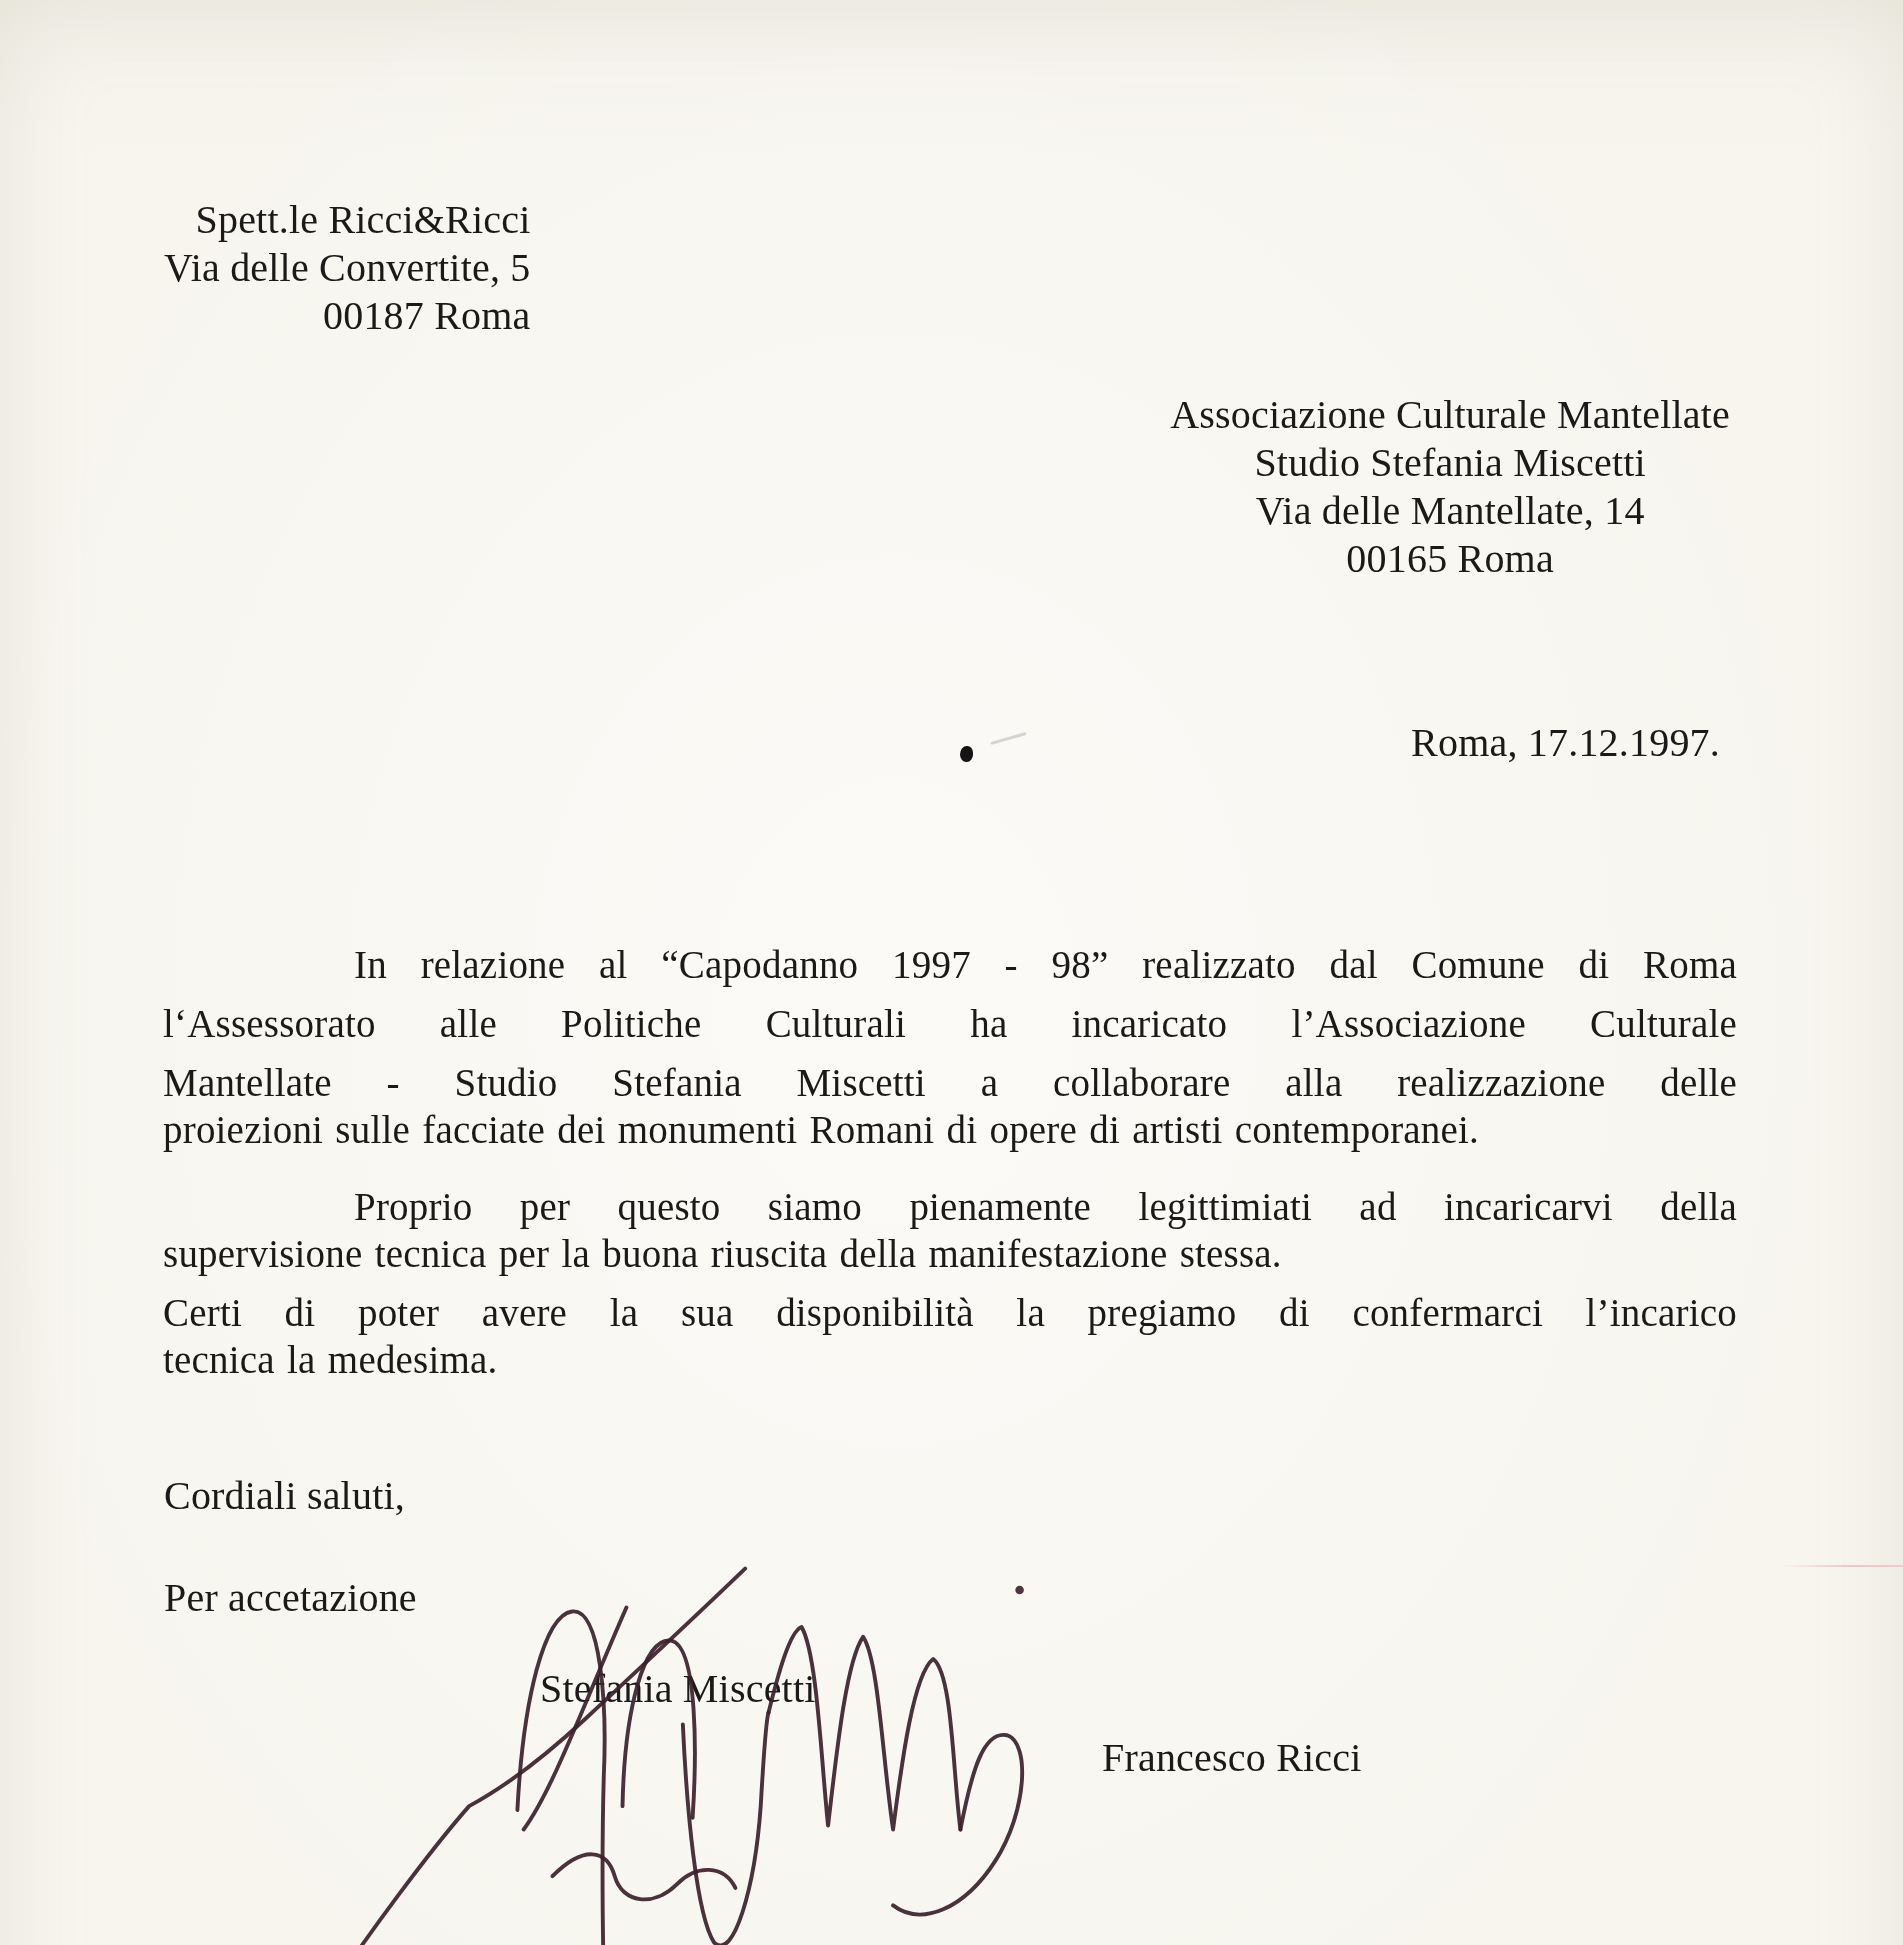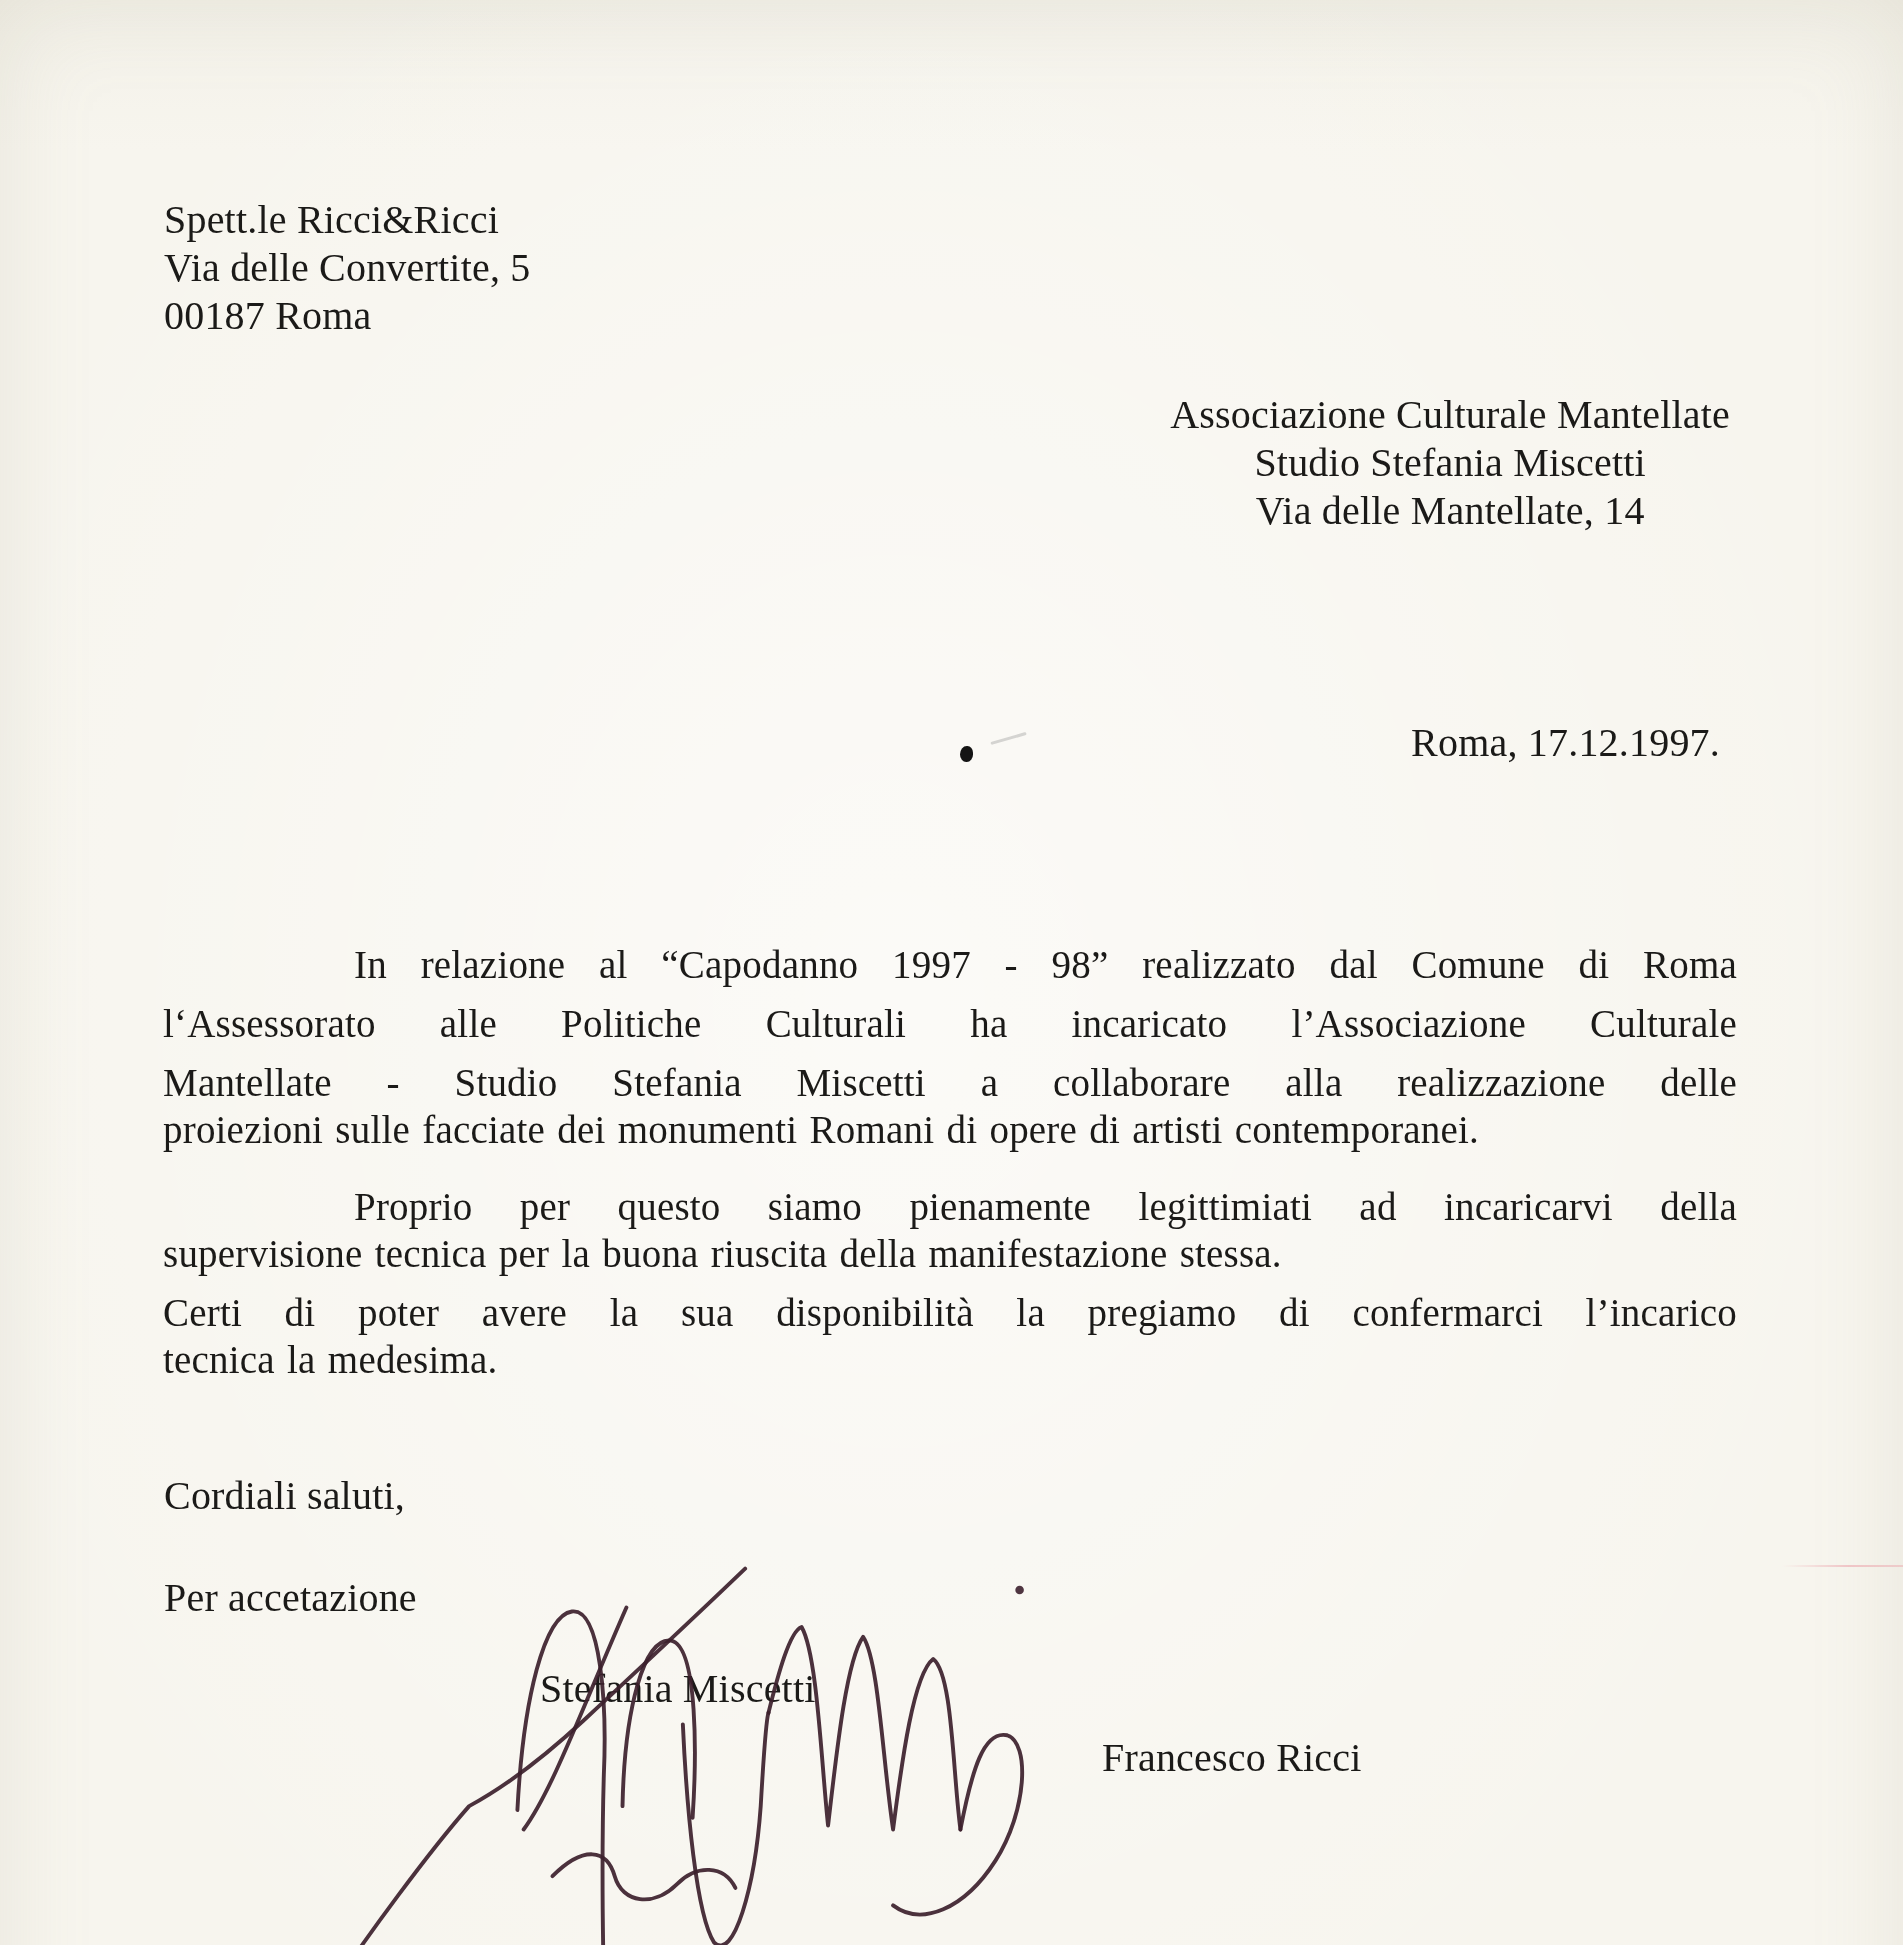--- a/index.html
+++ b/index.html
@@ -12,21 +12,21 @@
     background-image:
       radial-gradient(ellipse 1401px 1712px at 47% 40%, rgba(255,255,255,0.55) 0%, rgba(255,255,255,0) 72%),
       linear-gradient(180deg, #f3f1e9 0%, #f7f5ee 6%, #f7f5ee 93%, #f2f0e8 100%);
     box-shadow: inset 0 0 93px rgba(168,158,132,0.18);
     font-family: "Liberation Serif", "DejaVu Serif", serif;
     color: #1b1a18;
   }
 
   .textline { font-size: 40px; line-height: 48px; letter-spacing: 0.2px; white-space: nowrap; }
 
-  .sender    { position: absolute; left: 164px;  top: 196px;  text-align: left; }
+  .sender    { position: absolute; left: 164px;  top: 196px;  text-align: right; }
   .recipient { position: absolute; right: 174px; top: 391px; text-align: center; }
   .dateline  { position: absolute; right: 184px; top: 719px; }
 
   .para  { position: absolute; left: 163px; right: 167px; }
   .para1 { top: 929px; }
   .para2 { top: 1171px; }
   .bodyline {
     font-size: 39px;
     line-height: 47px;
     height: 47px;
@@ -60,20 +60,21 @@
   <div class="sender">
     <div class="textline">Spett.le Ricci&amp;Ricci</div>
     <div class="textline">Via delle Convertite, 5</div>
     <div class="textline">00187 Roma</div>
   </div>
 
   <div class="recipient">
     <div class="textline">Associazione Culturale Mantellate</div>
     <div class="textline">Studio Stefania Miscetti</div>
     <div class="textline">Via delle Mantellate, 14</div>
+    <div class="textline">00165 Roma</div>
   </div>
 
   <div class="dateline textline">Roma, 17.12.1997.</div>
 
   <div class="para para1">
     <div class="bodyline jline indent">In relazione al “Capodanno 1997 - 98” realizzato dal Comune di Roma</div>
     <div class="bodyline jline">l‘Assessorato alle Politiche Culturali ha incaricato l’Associazione Culturale</div>
     <div class="bodyline jline">Mantellate - Studio Stefania Miscetti a collaborare alla realizzazione delle</div>
     <div class="bodyline">proiezioni sulle facciate dei monumenti Romani di opere di artisti contemporanei.</div>
   </div>

